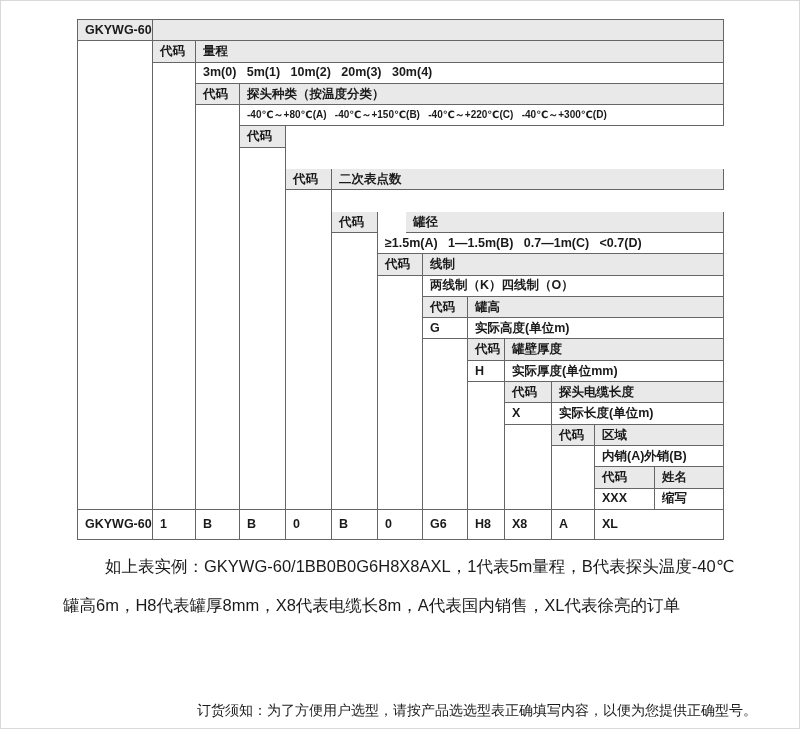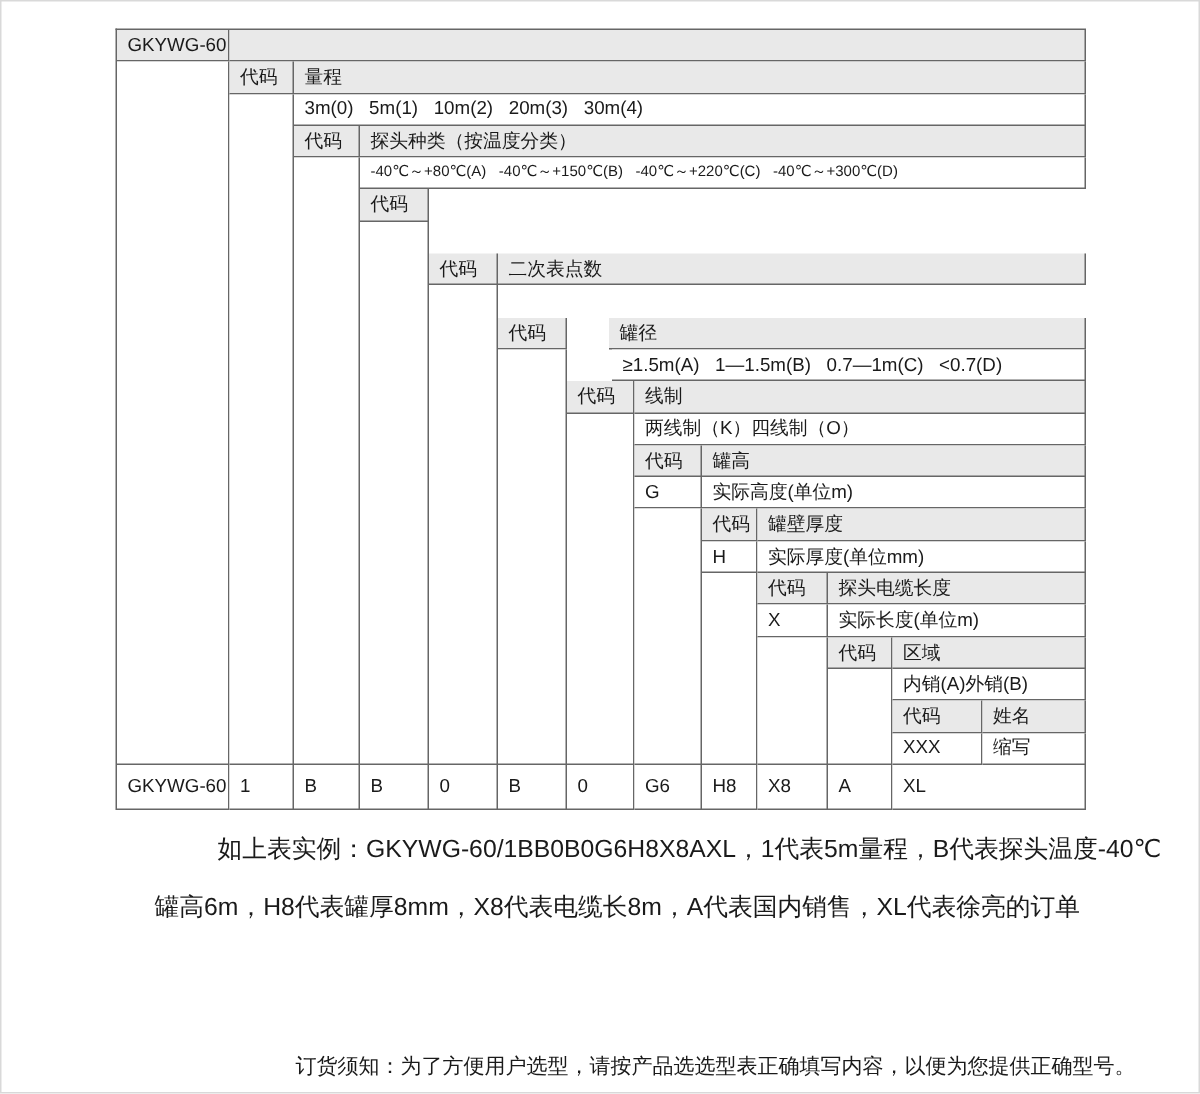--- a/index.html
+++ b/index.html
@@ -30,51 +30,51 @@
     letter-spacing:0;
   }
   .cell.h{background:var(--header-bg,#e9e9e9);}
   .cell.v{background:#ffffff;}
   .cell.e{background:#ffffff;}
   .cell.small{font-size:10px;}
   .example{
     position:absolute;left:62px;top:546px;width:678px;
     font-size:16.5px;line-height:38.6px;
   }
-  .example .para-line{white-space:nowrap;margin-left:40px;}
+  .example .para-line{white-space:nowrap;}
   .example .para-line:first-child{text-indent:42px;}
   .order-note{
     position:absolute;left:196px;top:699px;
     font-size:14px;line-height:20px;white-space:nowrap;
   }
 </style>
 </head>
 <body>
 
-<div class="sel-table" id="sel-table" style="grid-template-columns: 75px 43px 44px 46px 46px 46px 45px 45px 37px 47px 43px 60px 69px; grid-template-rows: repeat(23, 21.3px) 30px;">
+<div class="sel-table" id="sel-table" style="grid-template-columns: 75px 43px 44px 46px 46px 46px 45px 45px 37px 47px 43px 60px 69px; grid-template-rows: repeat(23, 21.3px) 30px; font-weight: bold;">
     <div class="cell h" style="grid-area: 1 / 1 / span 1 / span 1;">GKYWG-60</div>
     <div class="cell h" style="grid-area: 1 / 2 / span 1 / span 12;"></div>
     <div class="cell e" style="grid-area: 2 / 1 / span 22 / span 1;"></div>
     <div class="cell h" style="grid-area: 2 / 2 / span 1 / span 1;">代码</div>
     <div class="cell h" style="grid-area: 2 / 3 / span 1 / span 11;">量程</div>
     <div class="cell e" style="grid-area: 3 / 2 / span 21 / span 1;"></div>
     <div class="cell v" style="grid-area: 3 / 3 / span 1 / span 11;">3m(0)   5m(1)   10m(2)   20m(3)   30m(4)</div>
     <div class="cell h" style="grid-area: 4 / 3 / span 1 / span 1;">代码</div>
     <div class="cell h" style="grid-area: 4 / 4 / span 1 / span 10;">探头种类（按温度分类）</div>
     <div class="cell e" style="grid-area: 5 / 3 / span 19 / span 1;"></div>
     <div class="cell v small" style="grid-area: 5 / 4 / span 1 / span 10;">-40℃～+80℃(A)   -40℃～+150℃(B)   -40℃～+220℃(C)   -40℃～+300℃(D)</div>
     <div class="cell h" style="grid-area: 6 / 4 / span 1 / span 1;">代码</div>
     <div class="cell e" style="grid-area: 7 / 4 / span 17 / span 1;"></div>
     <div class="cell h" style="grid-area: 8 / 5 / span 1 / span 1;">代码</div>
     <div class="cell h" style="grid-area: 8 / 6 / span 1 / span 8;">二次表点数</div>
     <div class="cell e" style="grid-area: 9 / 5 / span 15 / span 1;"></div>
     <div class="cell h" style="grid-area: 10 / 6 / span 1 / span 1;">代码</div>
     <div class="cell h" style="grid-area: 10 / 7 / span 1 / span 7; margin-left: 28px;">罐径</div>
     <div class="cell e" style="grid-area: 11 / 6 / span 13 / span 1;"></div>
-    <div class="cell v" style="grid-area: 11 / 7 / span 1 / span 7; margin-left: 30px;">≥1.5m(A)   1—1.5m(B)   0.7—1m(C)   &lt;0.7(D)</div>
+    <div class="cell v" style="grid-area: 11 / 7 / span 1 / span 7;">≥1.5m(A)   1—1.5m(B)   0.7—1m(C)   &lt;0.7(D)</div>
     <div class="cell h" style="grid-area: 12 / 7 / span 1 / span 1;">代码</div>
     <div class="cell h" style="grid-area: 12 / 8 / span 1 / span 6;">线制</div>
     <div class="cell e" style="grid-area: 13 / 7 / span 11 / span 1;"></div>
     <div class="cell v" style="grid-area: 13 / 8 / span 1 / span 6;">两线制（K）四线制（O）</div>
     <div class="cell h" style="grid-area: 14 / 8 / span 1 / span 1;">代码</div>
     <div class="cell h" style="grid-area: 14 / 9 / span 1 / span 5;">罐高</div>
     <div class="cell v" style="grid-area: 15 / 8 / span 1 / span 1;">G</div>
     <div class="cell v" style="grid-area: 15 / 9 / span 1 / span 5;">实际高度(单位m)</div>
     <div class="cell e" style="grid-area: 16 / 8 / span 8 / span 1;"></div>
     <div class="cell h" style="grid-area: 16 / 9 / span 1 / span 1;">代码</div>

